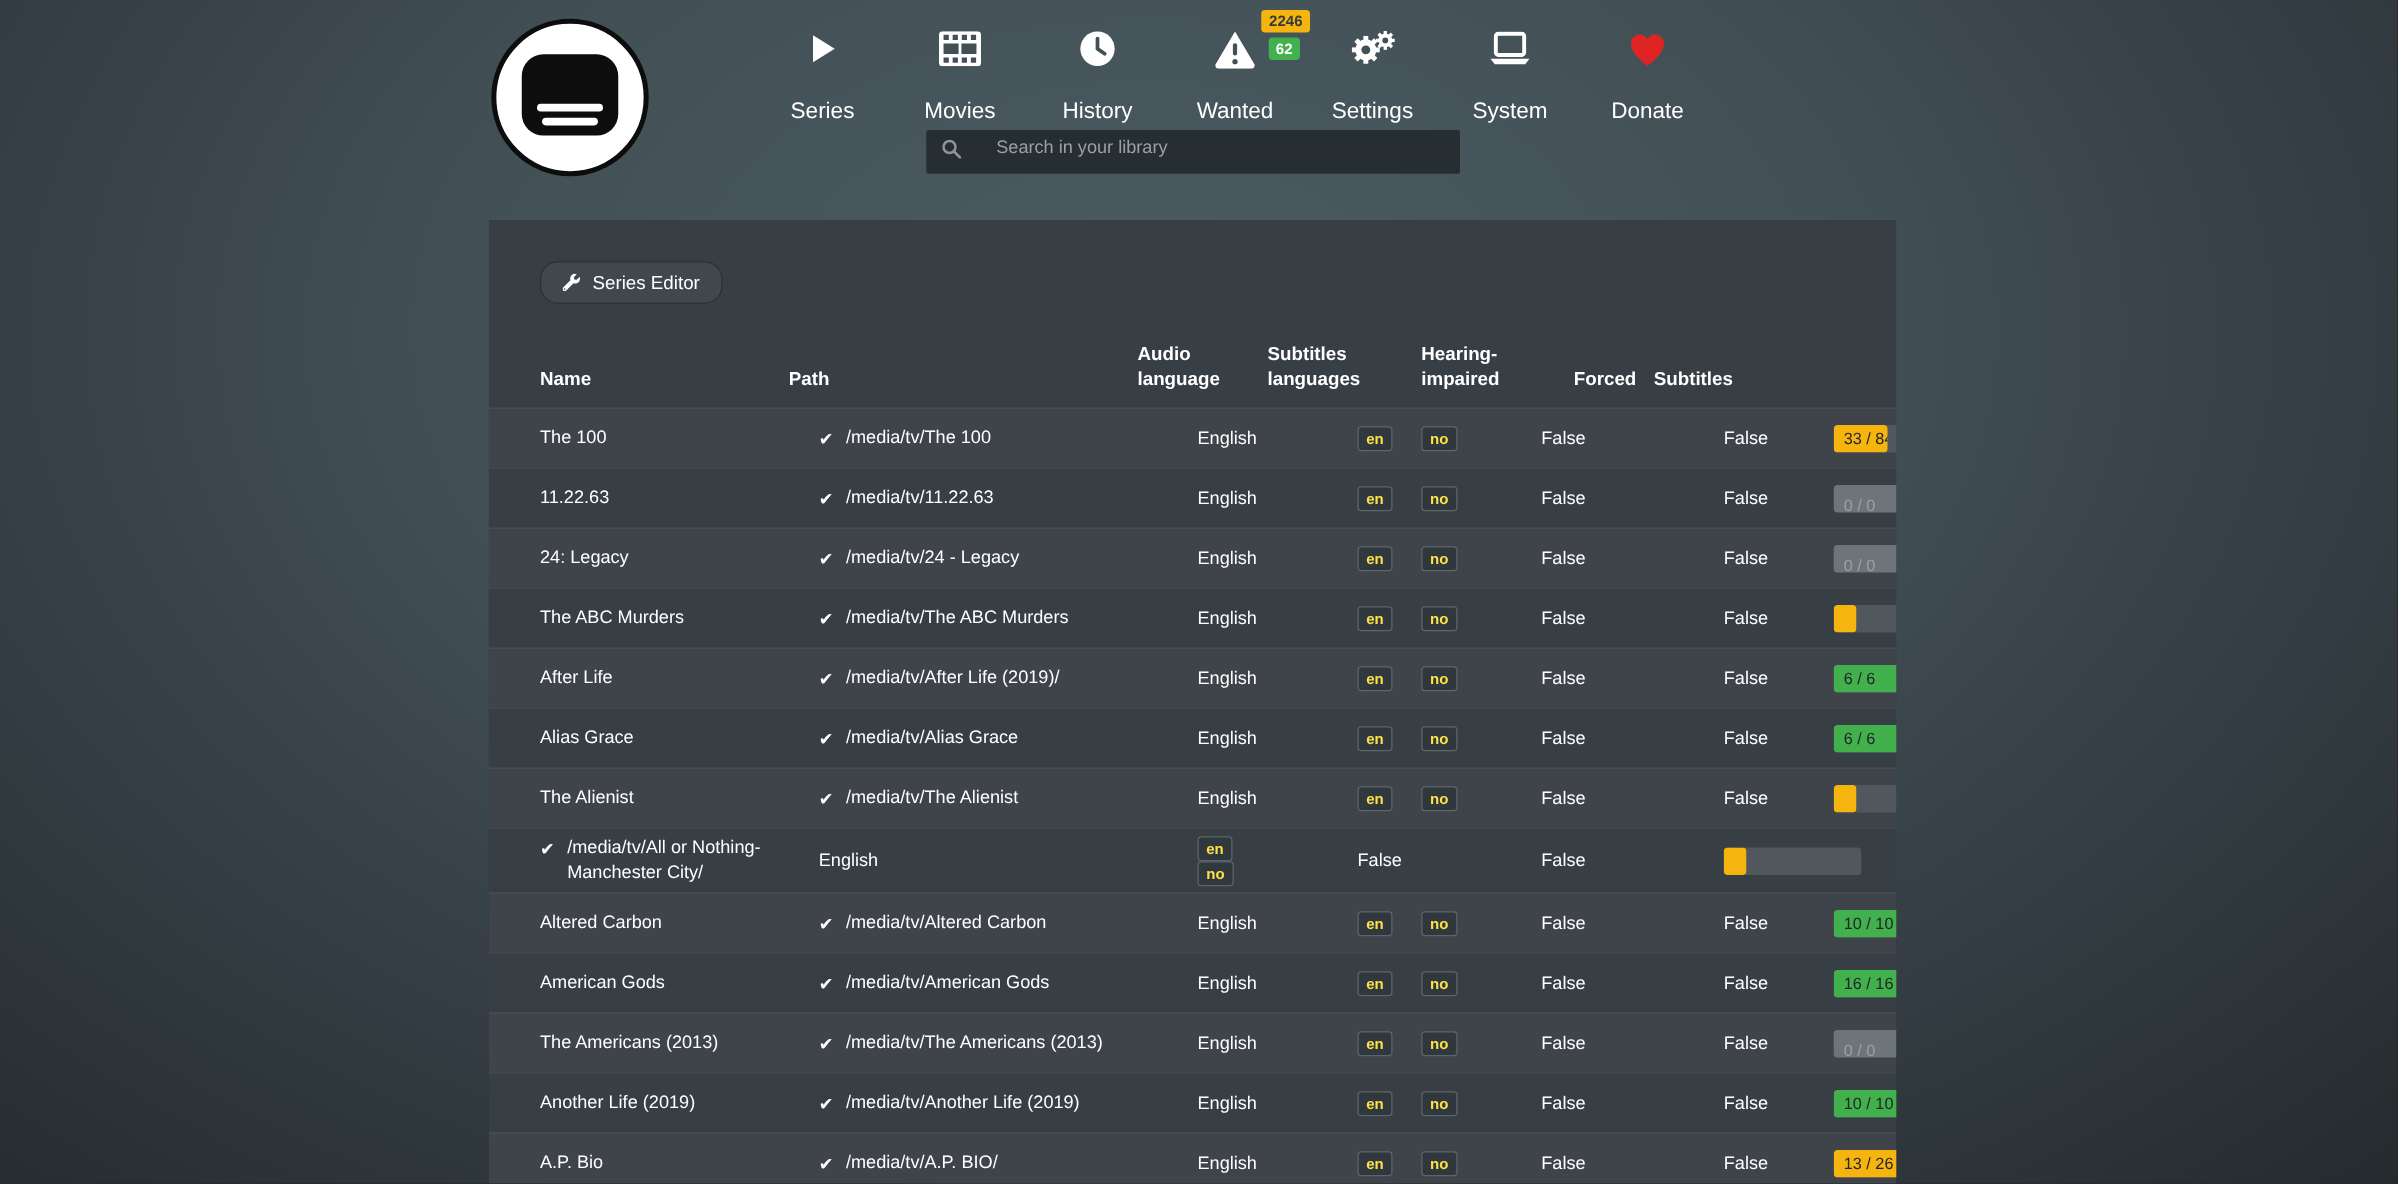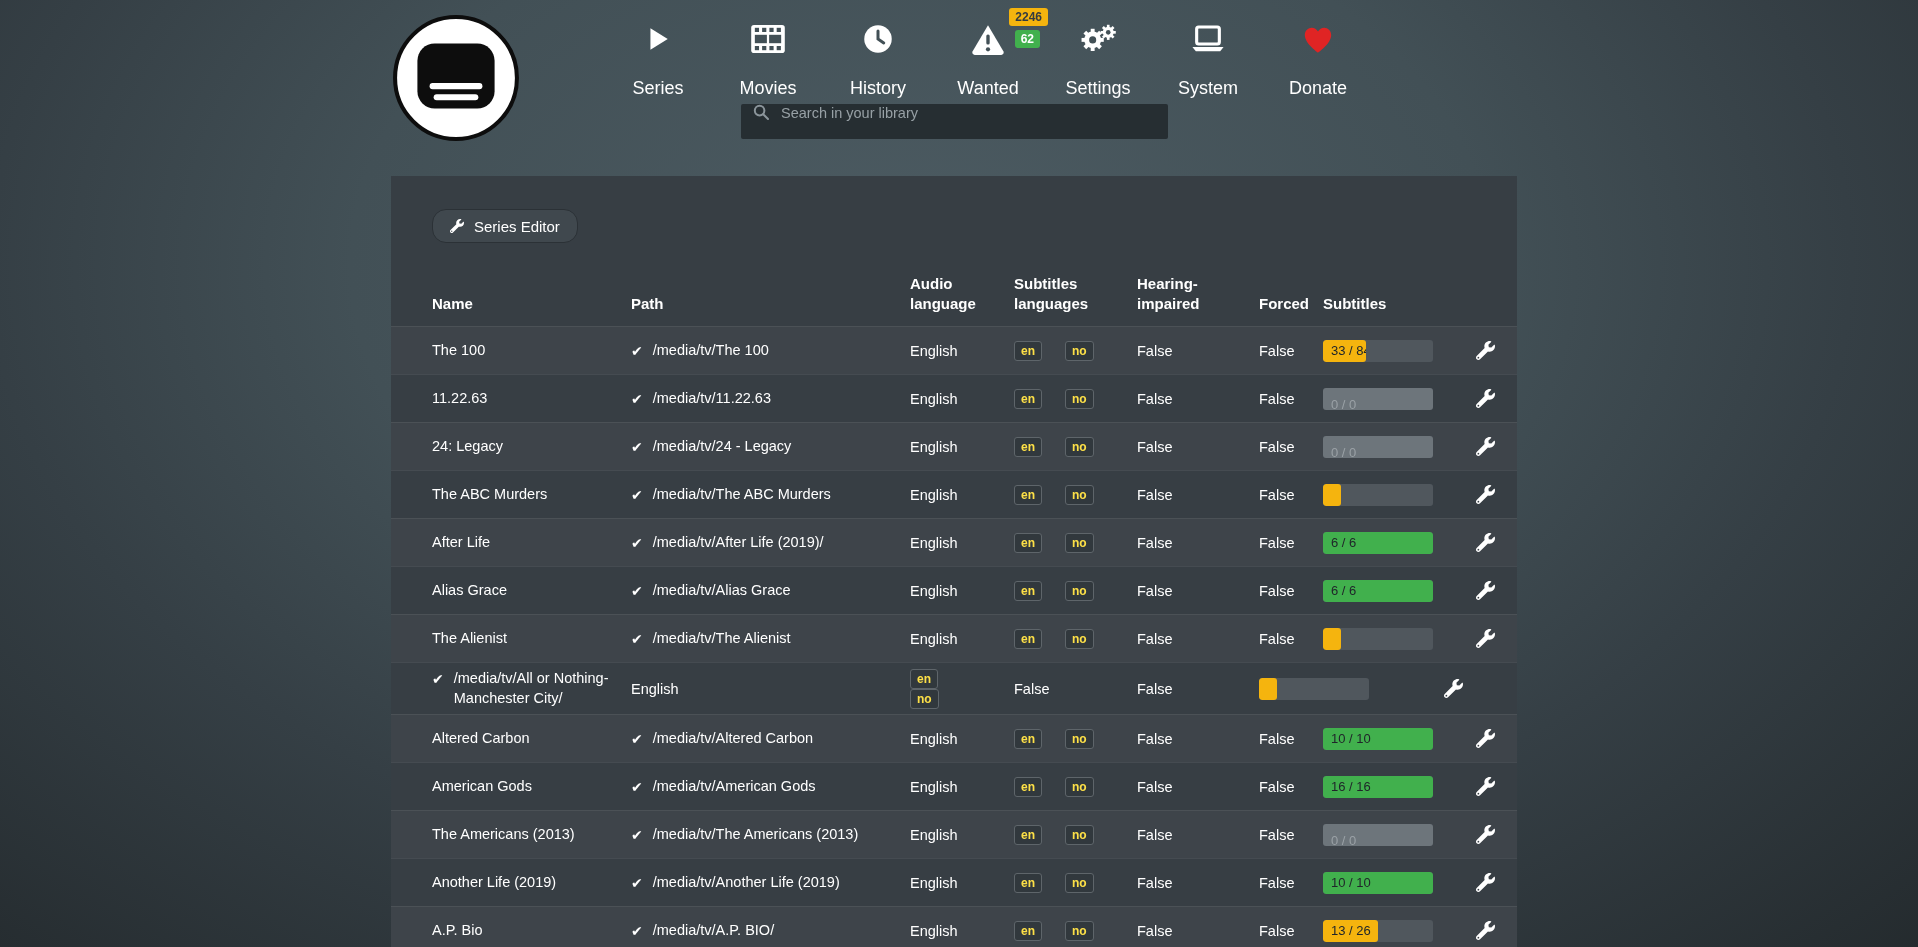--- a/index.html
+++ b/index.html
@@ -9,34 +9,34 @@
   
   .logo{position:absolute;left:391px;top:13px;width:130px;height:130px;cursor:pointer;}
   .nav{position:absolute;left:612px;top:20px;display:flex;gap:18px;}
   .nav-item{width:92px;display:flex;flex-direction:column;align-items:center;cursor:pointer;position:relative;color:#fff;text-align:center;}
   .nav-icon{height:38px;display:flex;align-items:center;justify-content:center;}
   .nav-label{font-size:18px;margin-top:20px;white-space:nowrap;}
   .badge{position:absolute;font-size:12px;font-weight:bold;padding:3px 6px;border-radius:3px;line-height:1;}
   .badge-yellow{top:-12px;right:-14px;background:var(--yellow,#f5b40e);color:#343b40;}
   .badge-green{top:10px;right:-6px;background:var(--green,#41b04d);color:#fff;}
   .search{position:absolute;left:741px;top:104px;width:427px;height:35px;background:#262e32;
-          display:flex;align-items:flex-start;padding:0 12px;gap:10px;border-radius:2px;box-sizing:border-box;}
+          display:flex;align-items:flex-end;padding:12px 12px;gap:26px;border-radius:2px;box-sizing:border-box;}
   .search input{flex:1;background:transparent;border:none;outline:none;color:#cfd4d7;font-size:14.5px;font-family:inherit;}
   .search input::placeholder{color:#97a0a5;}
   
   .panel{position:absolute;left:391px;top:176px;width:1126px;bottom:0;background:#373e44;overflow:hidden;}
   .editor-btn{display:inline-flex;align-items:center;gap:10px;margin:33px 0 0 41px;height:34px;padding:0 17px;
               background:#40484e;border:1px solid #2b3136;border-radius:14px;color:#fff;font-size:15px;
               font-family:inherit;cursor:pointer;}
   .table{margin-top:25px;}
   .row{display:grid;grid-template-columns:199px 279px 104px 123px 122px 64px 140px 1fr;
        padding-left:41px;padding-right:22px;align-items:center;box-sizing:border-box;}
   .thead{color:#fff;font-weight:bold;font-size:15px;line-height:1.3;padding-top:6px;padding-bottom:13px;align-items:end;}
   .thead .c{padding-right:14px;}
-  .data-row{min-height:48px;border-top:1px solid rgba(255,255,255,0.07);color:#fff;font-size:14.5px;}
+  .data-row{min-height:48px;border-top:1px solid rgba(255,255,255,0.07);color:#fff;font-size:14.5px;gap:24px;}
   .data-row:nth-child(odd){background:rgba(255,255,255,0.035);}
   .c{padding-right:12px;box-sizing:border-box;}
   .c.name{cursor:pointer;line-height:1.35;padding-top:6px;padding-bottom:6px;}
   .c.path{display:flex;align-items:flex-start;gap:10px;line-height:1.35;padding-top:6px;padding-bottom:6px;}
   .check{font-size:14px;color:#fff;flex:0 0 auto;margin-top:1px;}
   .lang-badge{display:inline-block;background:#31383d;border:1px solid #5e656a;color:#fde047;font-size:12px;
               font-weight:bold;padding:2px 6px;border-radius:3px;margin-right:23px;}
   .progress{position:relative;width:110px;height:22px;background:#50575d;border-radius:3px;overflow:hidden;}
   .progress.empty{background:#6d757b;}
   .empty-label{position:absolute;left:8px;top:12px;bottom:0;display:flex;align-items:center;

